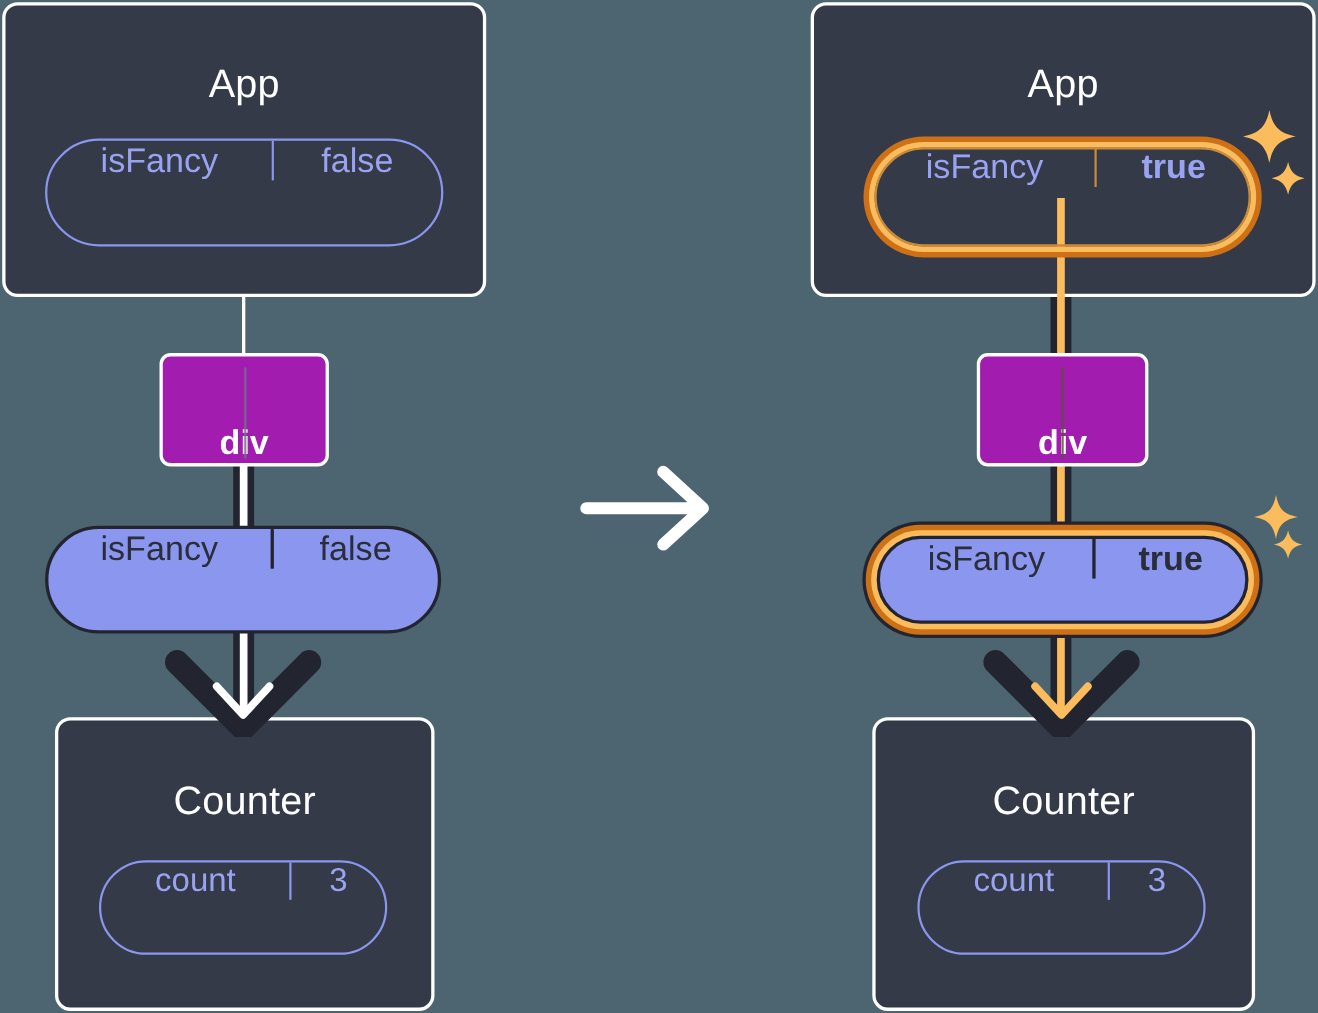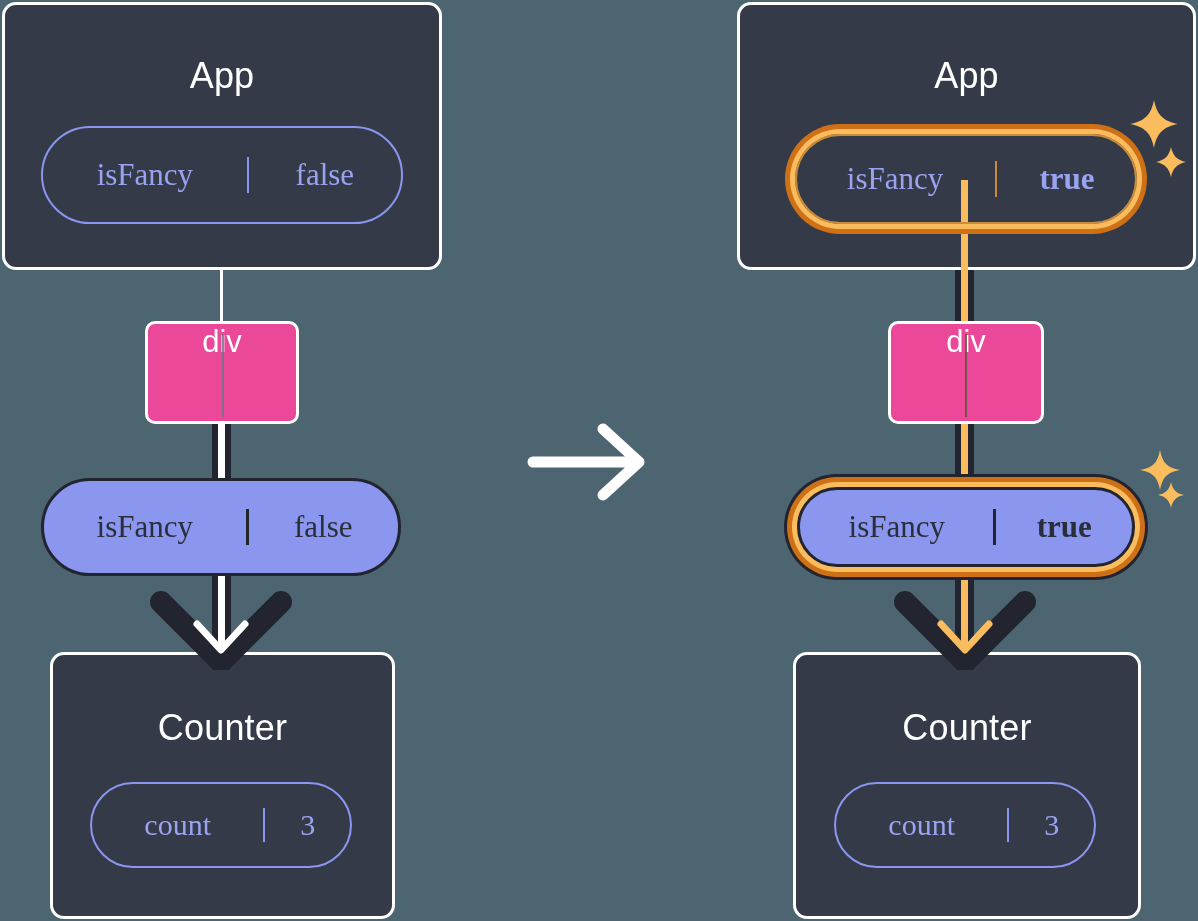--- a/index.html
+++ b/index.html
@@ -27,37 +27,36 @@
   .cbox-title{
     position:absolute;left:0;right:0;
     text-align:center;
     color:#FFFFFF;
     font-size:36px;
     font-weight:400;
     letter-spacing:.2px;
   }
   .divbox{
     position:absolute;
-    background:#ec4899;
+    background:#a21caf;
     border:3px solid #FFFFFF;
     border-radius:10px;
     box-sizing:border-box;
-    display:flex;align-items:flex-start;justify-content:center;
-    color:#FFFFFF;font-size:31px;font-weight:400;
+    display:flex;align-items:flex-end;justify-content:center;
+    color:#FFFFFF;font-size:31px;font-weight:700;
     z-index:9;
   }
 
   
   .pill{
     position:absolute;
     box-sizing:border-box;
-    display:flex;align-items:center;
+    display:flex;align-items:flex-start;
     border-radius:999px;
     z-index:10;
-    font-family:Liberation Serif, serif;
   }
   .pill .cell{
     display:flex;align-items:center;justify-content:center;
     font-size:31px;
     white-space:nowrap;
     box-sizing:border-box;
   }
 
   
   .pill.ghost{

